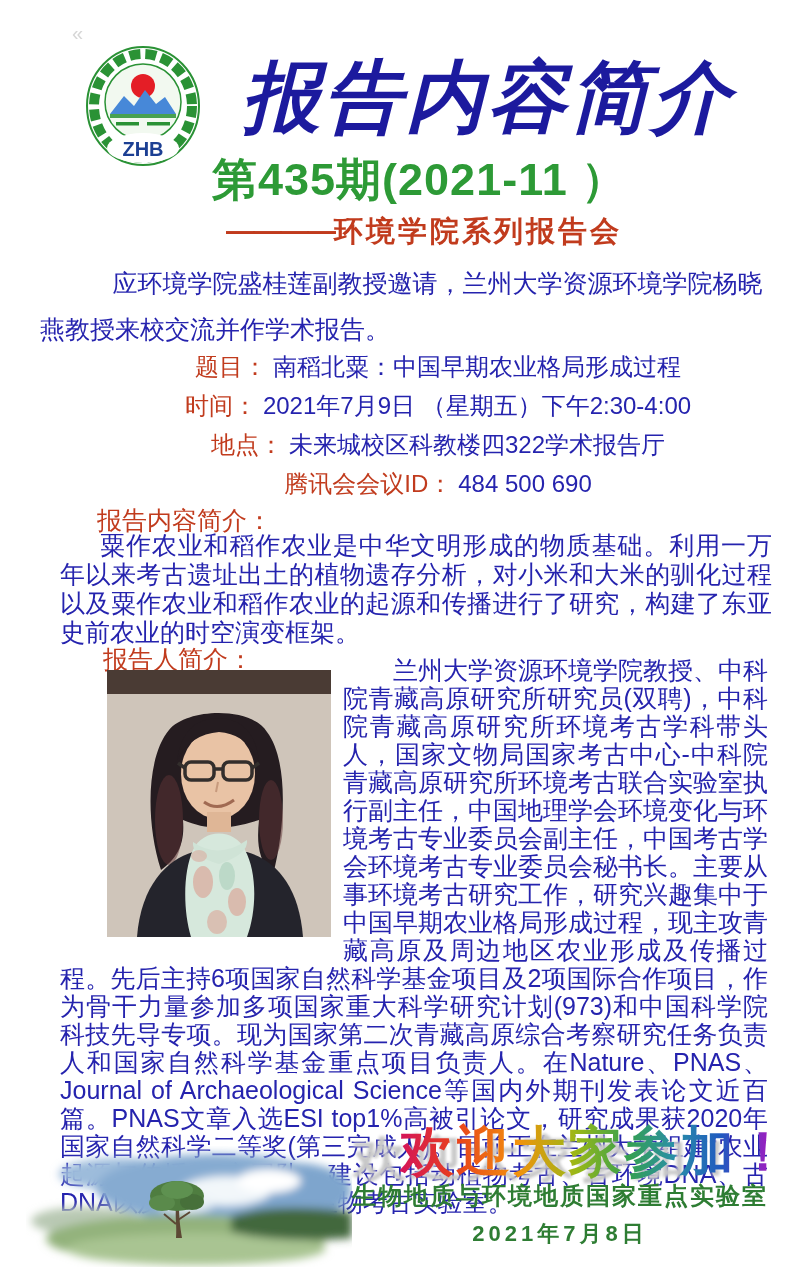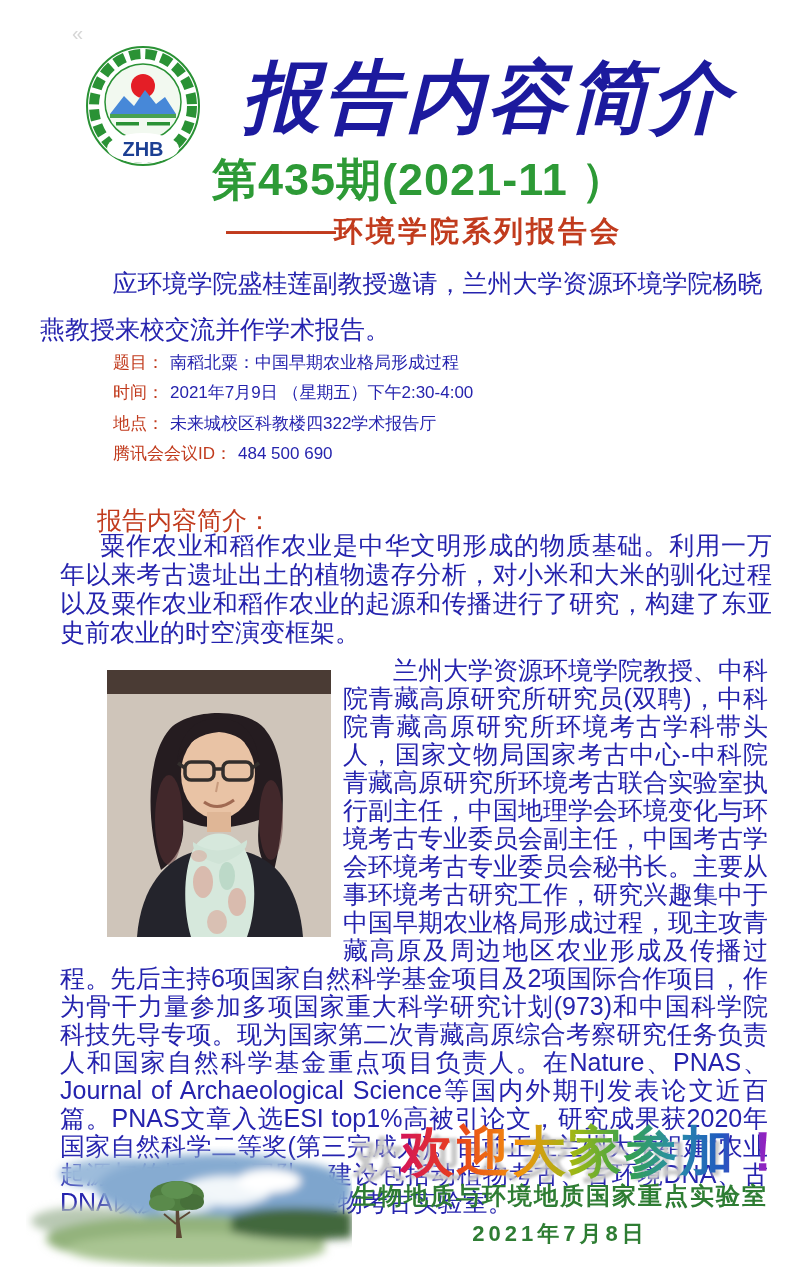--- a/index.html
+++ b/index.html
@@ -30,21 +30,21 @@
     position:absolute;left:226px;top:212px;
     font-size:29px;font-weight:600;color:var(--label_red);white-space:nowrap;
   }
   .series-line .dash{letter-spacing:-2px;}
   .series-line .series-text{letter-spacing:3px;}
   .intro{
     position:absolute;left:40px;top:260px;width:726px;
     font-size:25px;line-height:1.85;color:var(--body_blue);text-indent:2.9em;
   }
   .details{position:absolute;left:113px;top:352px;width:650px;}
-  .detail-row{font-size:17px;line-height:1.25;margin-bottom:9px;white-space:nowrap;}
+  .detail-row{font-size:24px;line-height:1.25;margin-bottom:9px;white-space:nowrap;text-align:center;}
   .detail-label{color:var(--label_red);}
   .detail-value{color:var(--body_blue);margin-left:6px;}
   .abstract-label{
     position:absolute;left:97px;top:504px;
     font-size:25px;color:var(--label_red);
   }
   .abstract-text{
     position:absolute;left:60px;top:533px;width:712px;
     font-size:25px;line-height:1.16;color:var(--body_blue);text-indent:1.6em;text-align:justify;font-family:Liberation Mono, monospace;
   }
@@ -125,20 +125,21 @@
       <span class="detail-label">地点：</span><span class="detail-value">未来城校区科教楼四322学术报告厅</span>
     </div>
     <div class="detail-row">
       <span class="detail-label">腾讯会会议ID：</span><span class="detail-value">484 500 690</span>
     </div>
   </div>
 
   <div class="abstract-label">报告内容简介：</div>
   <p class="abstract-text">粟作农业和稻作农业是中华文明形成的物质基础。利用一万年以来考古遗址出土的植物遗存分析，对小米和大米的驯化过程以及粟作农业和稻作农业的起源和传播进行了研究，构建了东亚史前农业的时空演变框架。</p>
 
+  <div class="speaker-label">报告人简介：</div>
 
   <div class="bio">
     <div class="photo">
       <svg width="224" height="267" viewBox="0 0 224 267">
         <rect width="224" height="267" fill="#c9bfb5"></rect>
         <rect width="224" height="267" fill="#d6ccc2" opacity="0.45"></rect>
         <rect x="0" y="0" width="224" height="24" fill="#4a3b34"></rect>
         <path d="M54,200 C38,150 40,86 62,60 C80,38 144,36 160,62 C180,88 180,150 166,205 C150,190 150,170 152,150 C120,160 100,160 76,150 C78,175 70,188 54,200 Z" fill="#251c20"></path>
         <ellipse cx="62" cy="150" rx="14" ry="45" fill="#5f3336" opacity="0.5"></ellipse>
         <ellipse cx="164" cy="150" rx="12" ry="40" fill="#5f3336" opacity="0.5"></ellipse>

